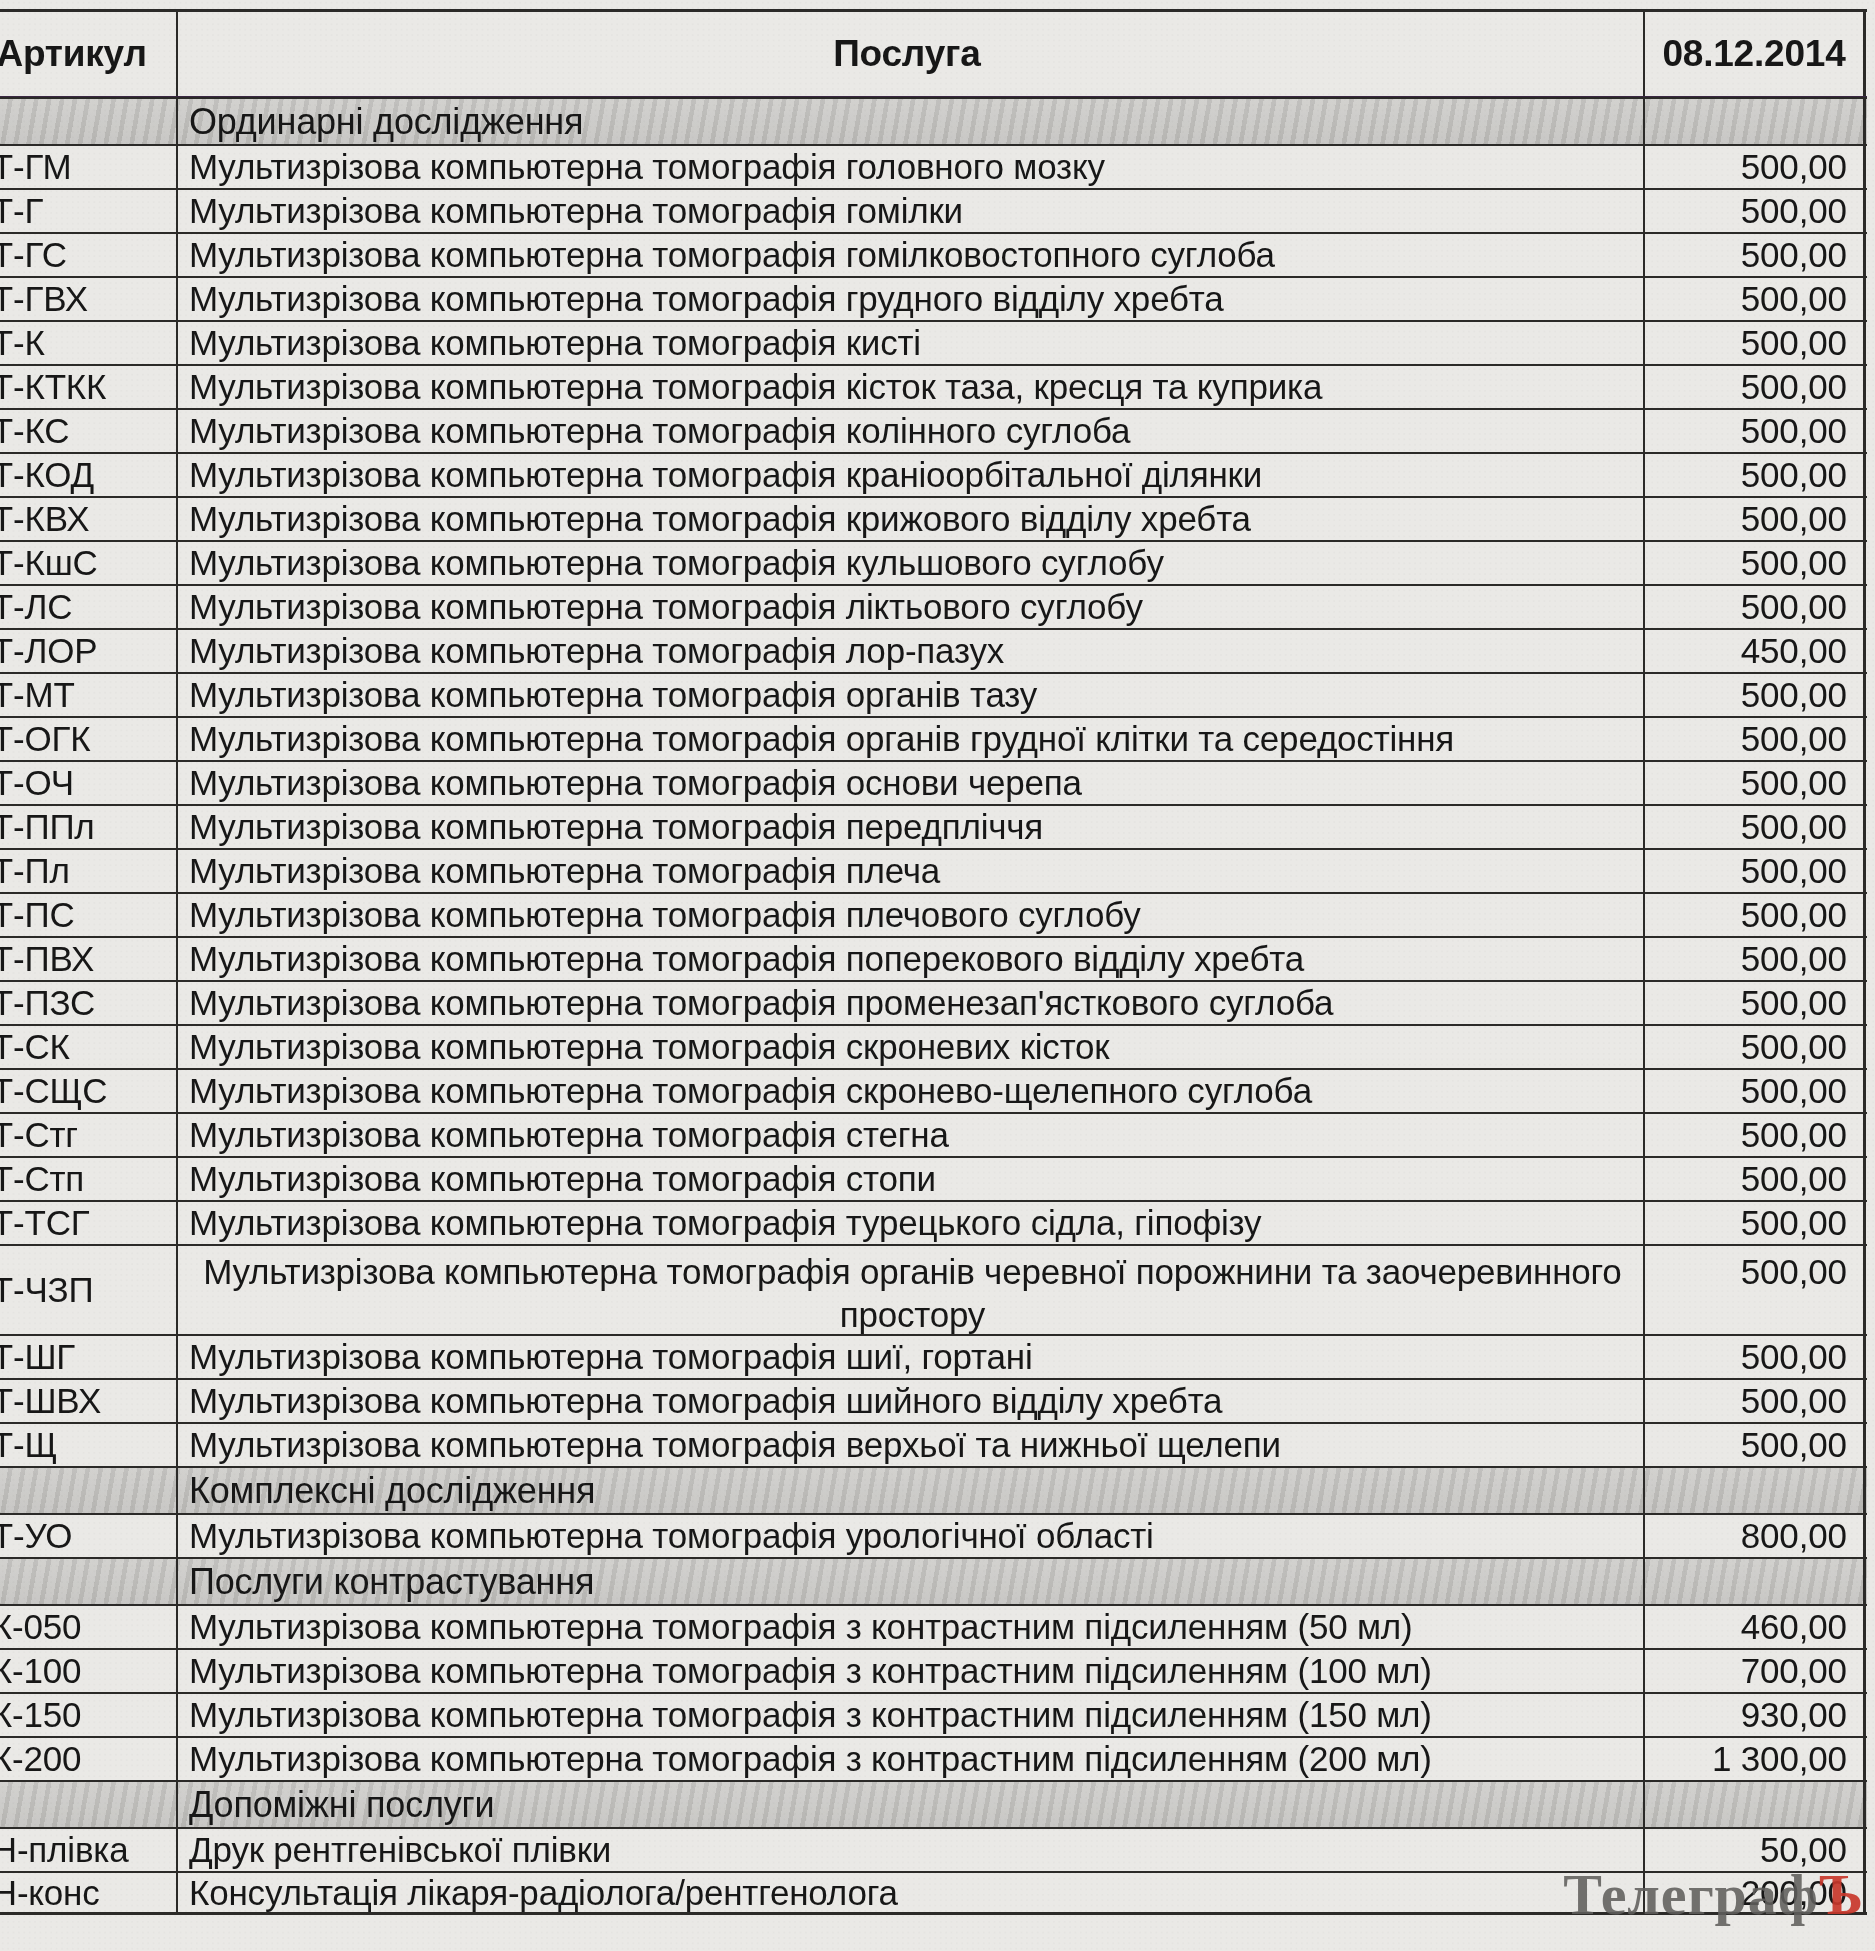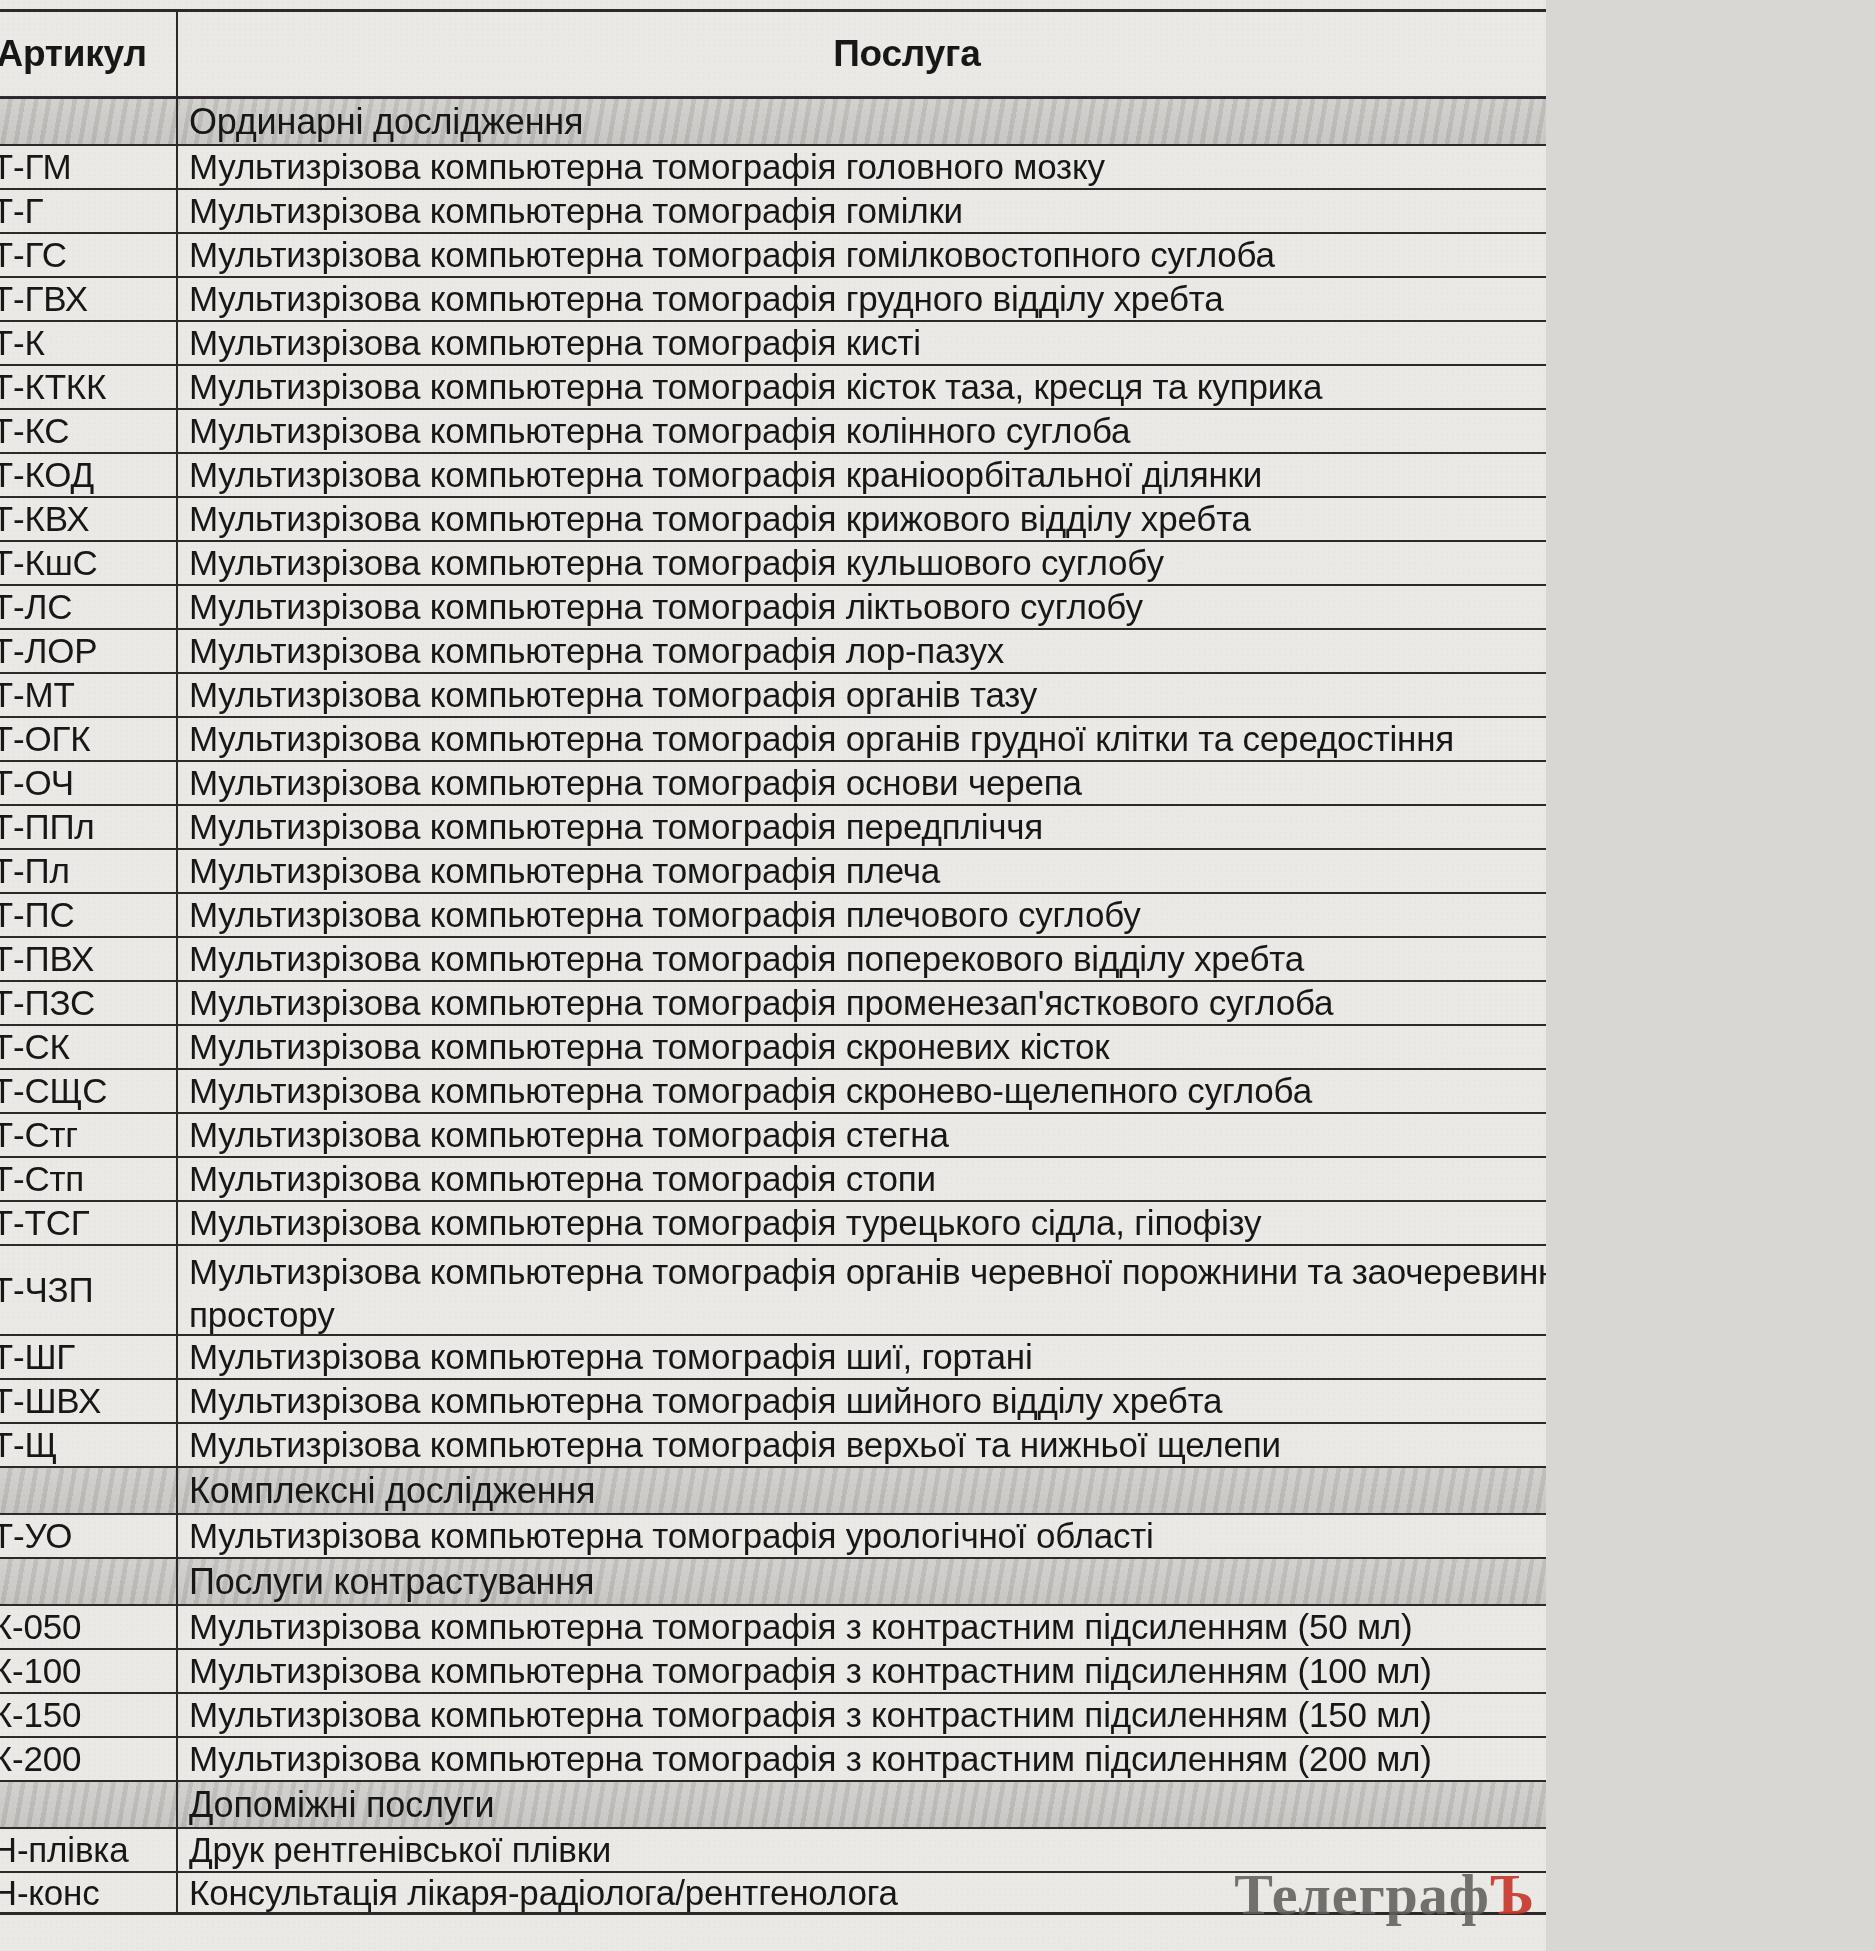--- a/index.html
+++ b/index.html
@@ -1,22 +1,23 @@
 <!DOCTYPE html>
 <html lang="uk" style="font-size:14.5px"><head>
 <meta charset="utf-8">
 <style>
   html,body{margin:0;padding:0;background:#d8d7d4;}
   .page{
     position:relative;
-    width:1546px;height:1951px;
+    width:1875px;height:1951px;
     background:#eae9e6;
     overflow:hidden;
     font-family:"Liberation Sans","DejaVu Sans",sans-serif;
     color:#171717;
+    text-align:center;
   }
   
   .page::after{
     content:"";position:absolute;inset:0;
     background-image:radial-gradient(rgba(0,0,0,.018) 0.9px,transparent 1.1px);
     background-size:5.4px 5.4px;
     pointer-events:none;
   }
   .tbl{position:absolute;left:0;top:9px;width:1867px;}
   .row{display:flex;box-sizing:border-box;height:44px;border-top:2.7px solid #2b2a28;background:transparent;}

